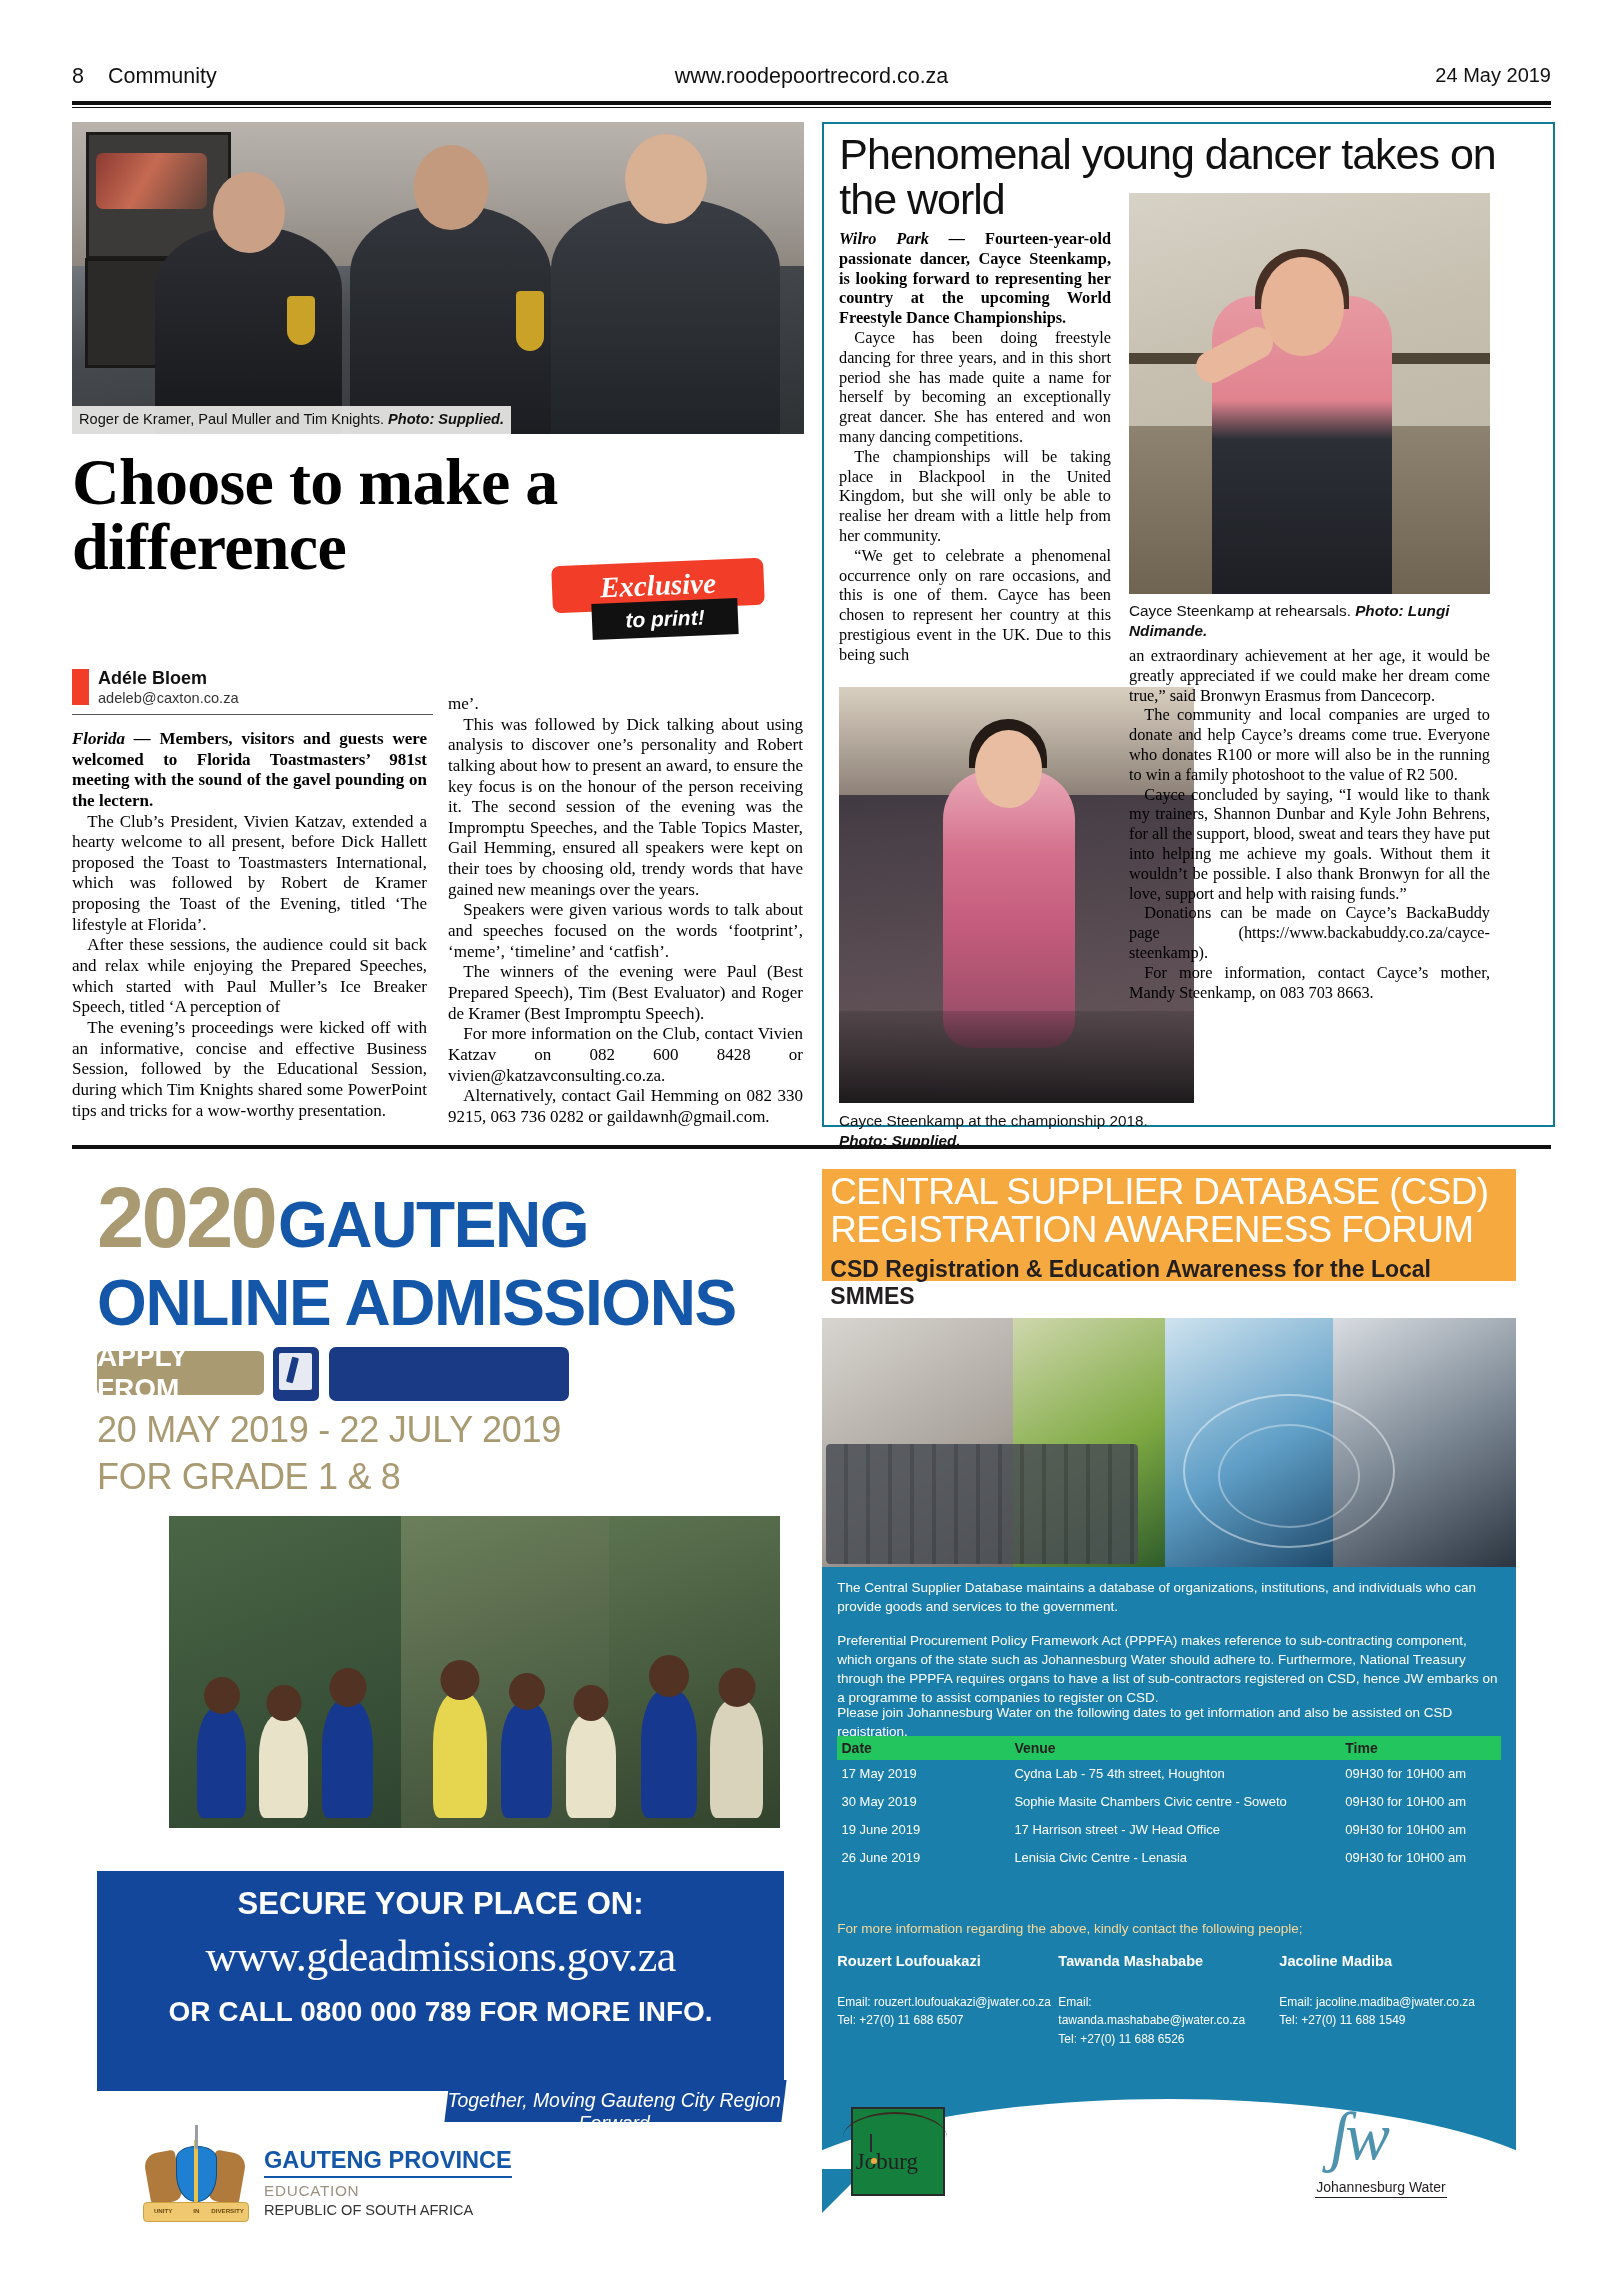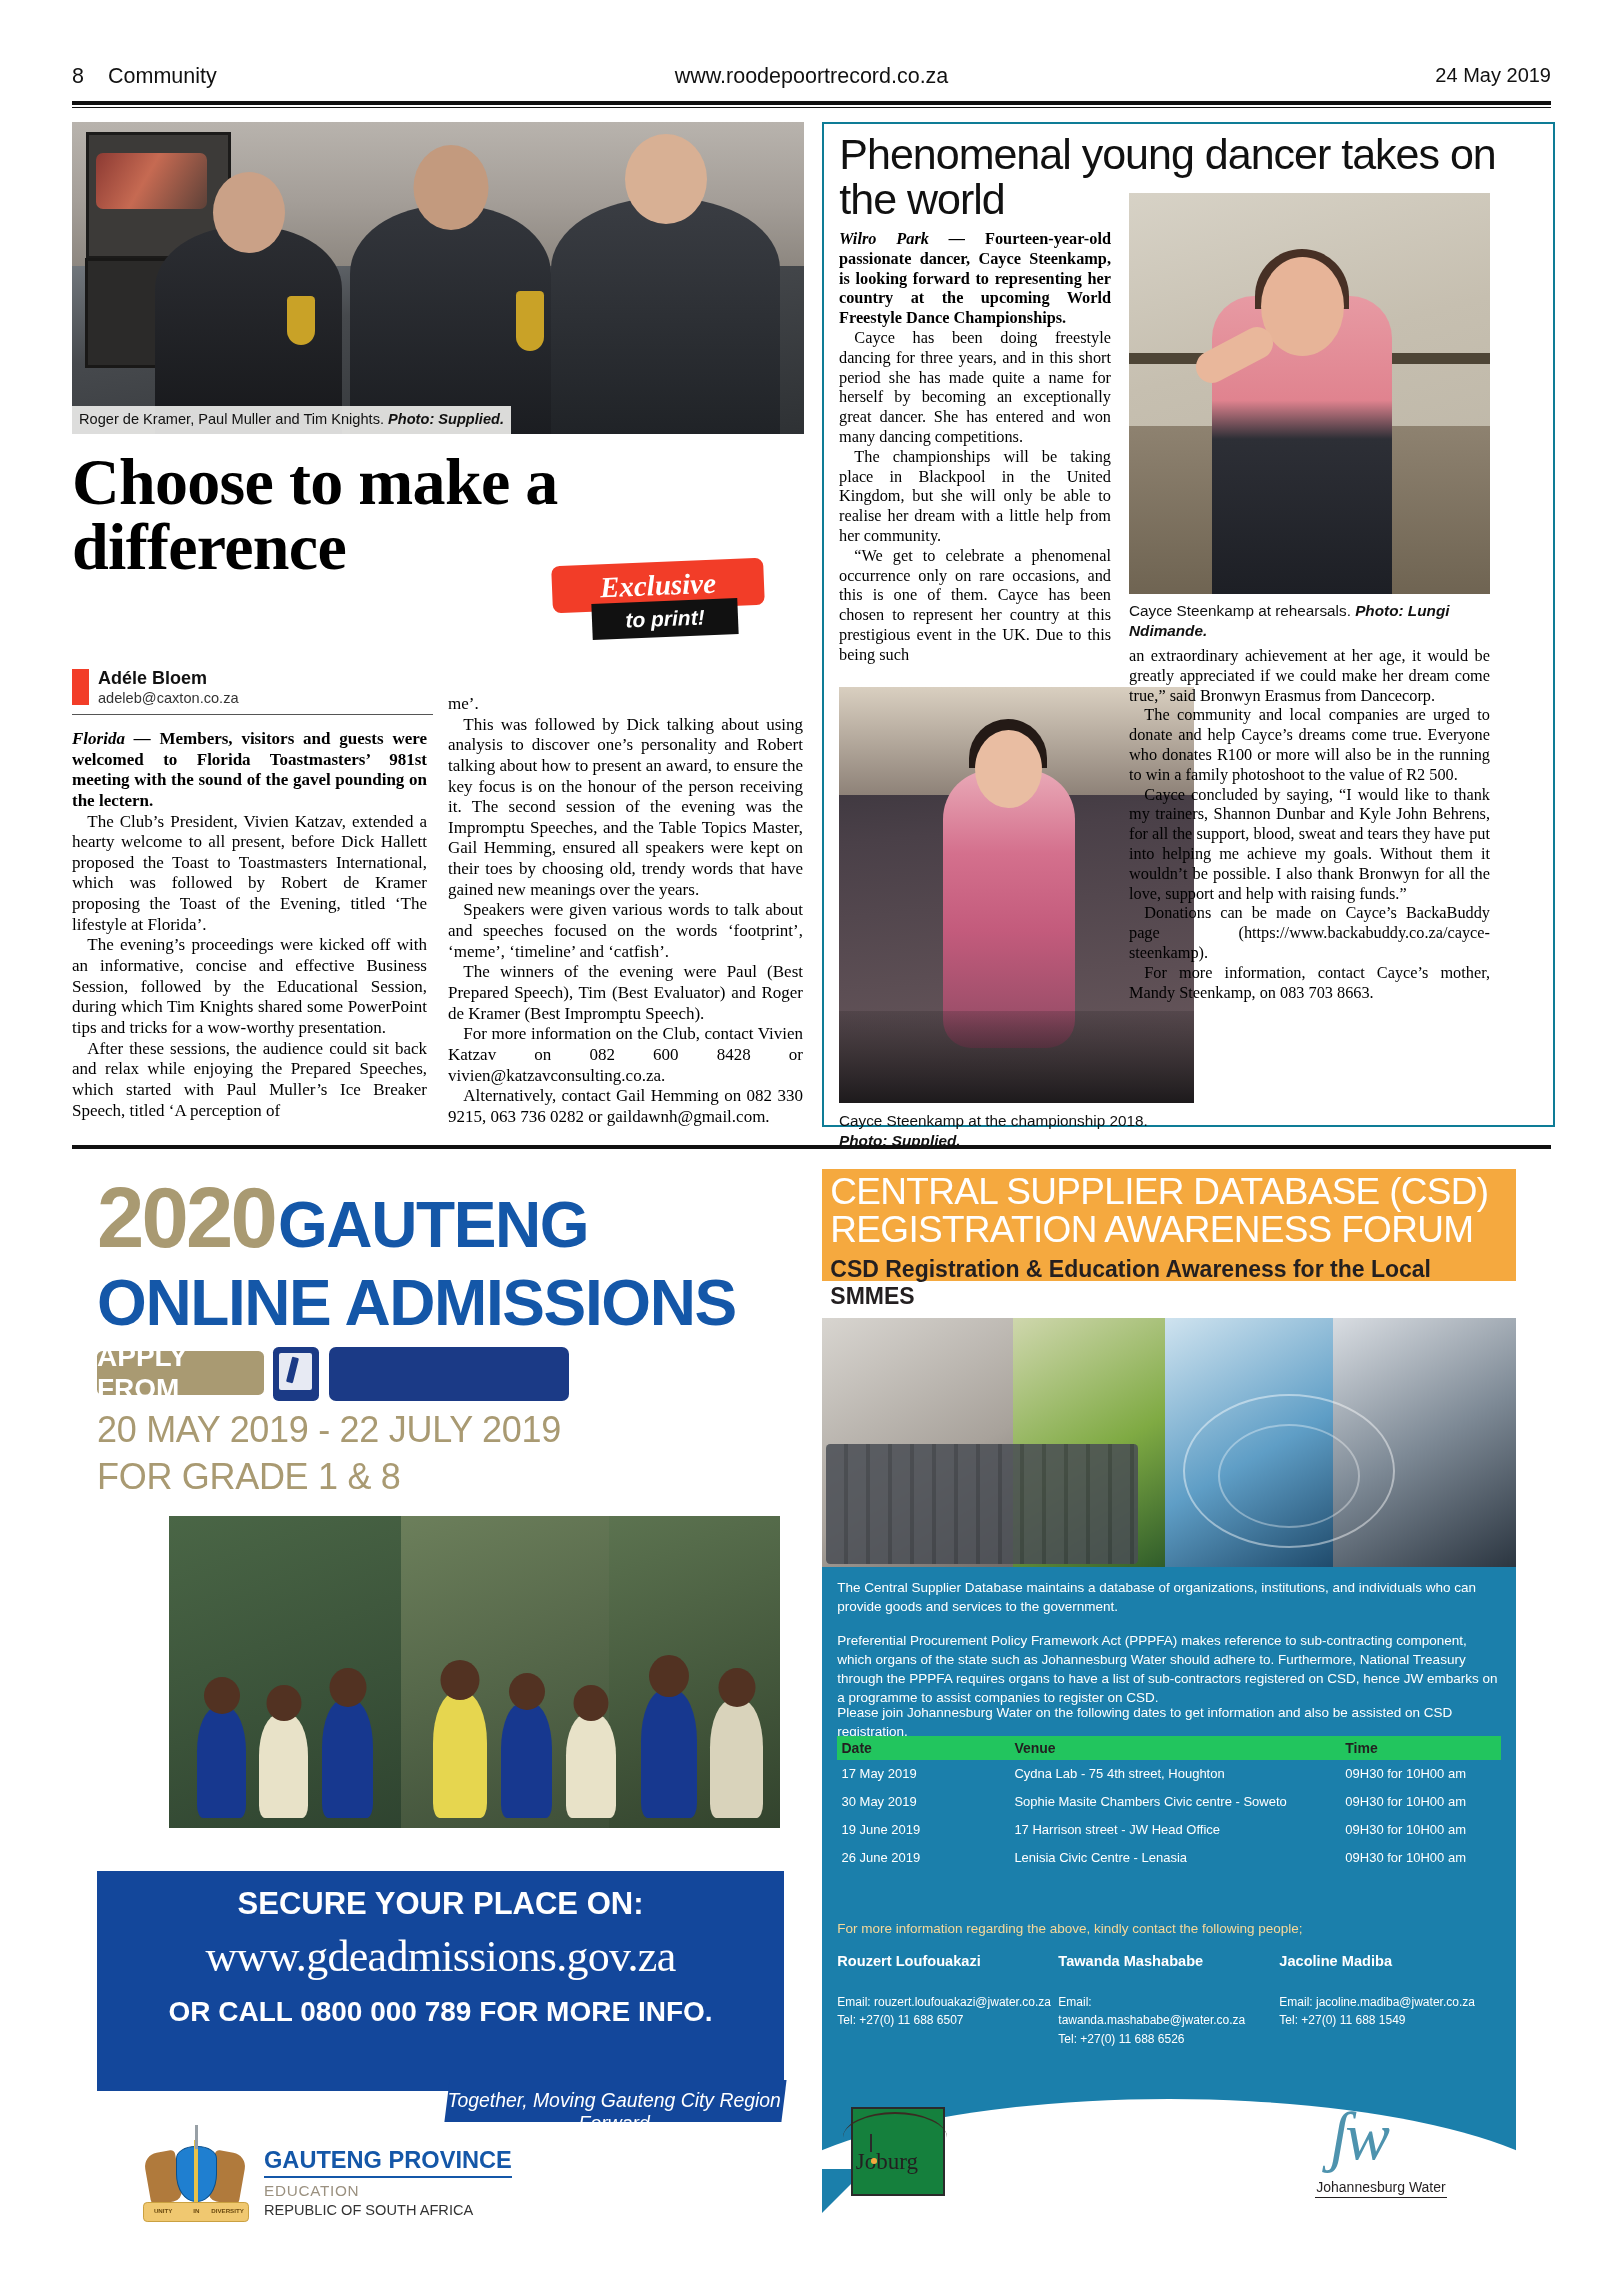--- a/index.html
+++ b/index.html
@@ -313,22 +313,22 @@
   <div class="byline">
     <div class="sq"></div>
     <div class="nm">Adéle Bloem</div>
     <div class="em">adeleb@caxton.co.za</div>
     <div class="ln"></div>
   </div>
 
   <div class="col" id="art1-col1">
       <p class="lead"><i>Florida —</i> Members, visitors and guests were welcomed to Florida Toastmasters’ 981st meeting with the sound of the gavel pounding on the lectern.</p>
       <p>The Club’s President, Vivien Katzav, extended a hearty welcome to all present, before Dick Hallett proposed the Toast to Toastmasters International, which was followed by Robert de Kramer proposing the Toast of the Evening, titled ‘The lifestyle at Florida’.</p>
+      <p>After these sessions, the audience could sit back and relax while enjoying the Prepared Speeches, which started with Paul Muller’s Ice Breaker Speech, titled ‘A perception of</p>
       <p>The evening’s proceedings were kicked off with an informative, concise and effective Business Session, followed by the Educational Session, during which Tim Knights shared some PowerPoint tips and tricks for a wow-worthy presentation.</p>
-      <p>After these sessions, the audience could sit back and relax while enjoying the Prepared Speeches, which started with Paul Muller’s Ice Breaker Speech, titled ‘A perception of</p>
     </div>
   <div class="col" id="art1-col2">
       <p class="noind">me’.</p>
       <p>This was followed by Dick talking about using analysis to discover one’s personality and Robert talking about how to present an award, to ensure the key focus is on the honour of the person receiving it. The second session of the evening was the Impromptu Speeches, and the Table Topics Master, Gail Hemming, ensured all speakers were kept on their toes by choosing old, trendy words that have gained new meanings over the years.</p>
       <p>Speakers were given various words to talk about and speeches focused on the words ‘footprint’, ‘meme’, ‘timeline’ and ‘catfish’.</p>
       <p>The winners of the evening were Paul (Best Prepared Speech), Tim (Best Evaluator) and Roger de Kramer (Best Impromptu Speech).</p>
       <p>For more information on the Club, contact Vivien Katzav on 082 600 8428 or vivien@katzavconsulting.co.za.</p>
       <p>Alternatively, contact Gail Hemming on 082 330 9215, 063 736 0282 or gaildawnh@gmail.com.</p>
     </div>
 

